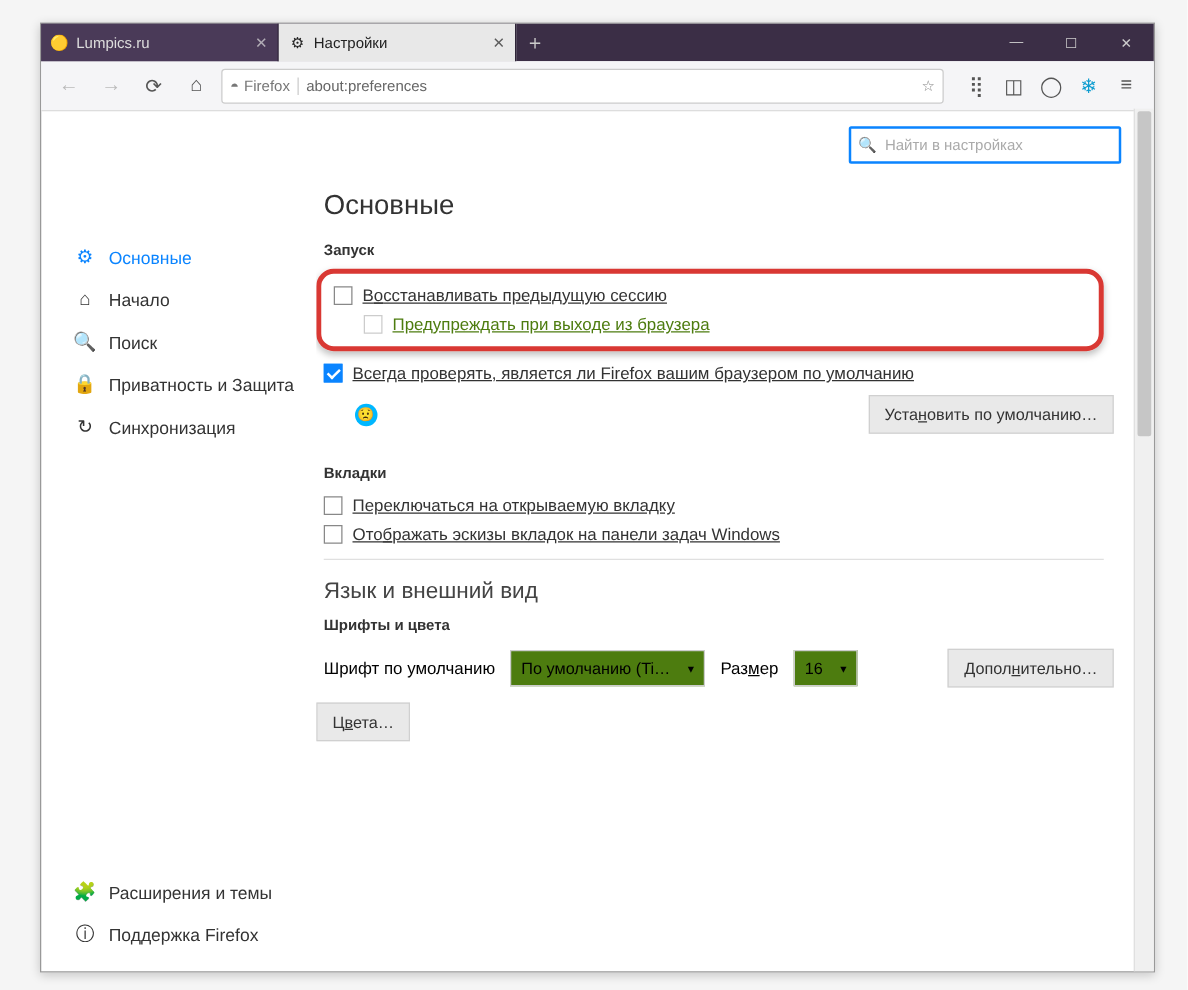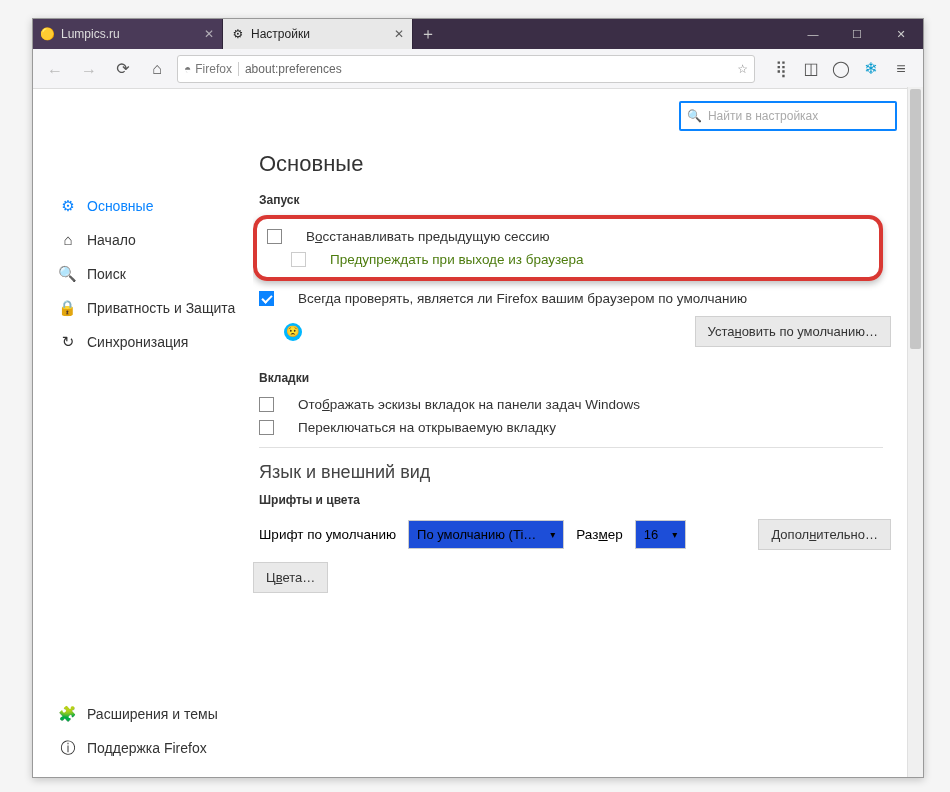--- a/index.html
+++ b/index.html
@@ -28,33 +28,33 @@
 .sitem .sicon{width:18px;height:18px;display:flex;align-items:center;justify-content:center;font-size:15px;flex-shrink:0;}
 .sitem.active .sicon{color:#0a84ff;}
 .sfoot{position:absolute;bottom:12px;left:0;right:0;}
 .main{flex:1;padding:12px 26px 0 0;overflow:hidden;position:relative;}
 .searchwrap{display:flex;justify-content:flex-end;margin-bottom:20px;}
 .searchbox{width:218px;height:30px;border:2px solid #0a84ff;border-radius:2px;display:flex;align-items:center;padding:0 6px;gap:6px;font-size:12px;color:#aaa;}
 .h1{font-size:22px;font-weight:400;color:#333;margin:6px 0 16px 0;padding-left:6px;}
 .h2{font-size:12px;font-weight:600;color:#333;margin:6px 0 8px 6px;}
 .h3{font-size:18px;font-weight:400;color:#444;margin:10px 0 10px 6px;}
 .highlight{border:4px solid #d93833;border-radius:14px;padding:6px 4px 6px 4px;margin:0 14px 6px 0;box-shadow:0 3px 6px rgba(0,0,0,.25);}
-.row{display:flex;align-items:flex-end;gap:24px;padding:4px 6px;font-size:13.5px;color:#333;}
+.row{display:flex;align-items:flex-end;gap:8px;padding:4px 6px;font-size:13.5px;color:#333;text-decoration:underline;}
 .row.indent{padding-left:30px;}
 .row.disabled{color:#4d7c0f;}
 .cb{width:15px;height:15px;border:1px solid #888;background:#fff;flex-shrink:0;display:flex;align-items:center;justify-content:center;}
 .cb.chk{border-color:#0a84ff;background:#0a84ff;}
 .cb.chk::after{content:"";width:4px;height:8px;border:solid #fff;border-width:0 2px 2px 0;transform:rotate(45deg);margin-top:-2px;}
 .cb.dis{border-color:#ccc;}
 .defrow{display:flex;align-items:center;gap:10px;padding:6px 6px;margin-bottom:18px;}
 .sadface{width:18px;height:18px;background:#00b7ff;border-radius:50%;display:flex;align-items:center;justify-content:center;font-size:11px;}
 .btn{background:#e9e9e9;border:1px solid #d0d0d0;padding:7px 12px;font-size:13px;color:#333;}
 .divider{border-top:1px solid #e0e0e0;margin:8px 14px 14px 6px;}
 .fontrow{display:flex;align-items:center;gap:12px;padding:4px 6px;font-size:13.5px;}
-.sel{background:#1d4ed8;border:1px solid #ccc;padding:6px 8px;font-size:13px;display:flex;align-items:center;gap:8px;}
+.sel{background:#4d7c0f;border:1px solid #ccc;padding:6px 8px;font-size:13px;display:flex;align-items:center;gap:8px;}
 .caret::after{content:"▾";font-size:10px;margin-left:6px;}
 .scrollbar{position:absolute;right:0;top:68px;bottom:0;width:16px;background:#f0f0f0;border-left:1px solid #e0e0e0;}
 .thumb{position:absolute;left:2px;right:2px;top:2px;height:260px;background:#c6c6c6;border-radius:2px;}
 u.hot{text-decoration:underline;}
 .colorsrow{display:flex;justify-content:flex-start;padding:8px 14px 0 0;}
 </style>
 </head>
 <body>
 
 <div class="win">
@@ -162,25 +162,25 @@
       <div class="defrow">
         <span style="width:15px"></span>
         <span class="sadface">😟</span>
         <span style="flex:1"></span>
         <button class="btn">Уста<u class="hot">н</u>овить по умолчанию…</button>
       </div>
 
       <div class="h2">Вкладки</div>
       <div class="row">
         <span class="cb"></span>
-        <span>Ото<u class="hot">б</u>ражать эскизы вкладок на панели задач Windows</span>
+        <span>Переключаться на открываемую вкладку</span>
       </div>
       <div class="row">
         <span class="cb"></span>
-        <span>Переключаться на открываемую вкладку</span>
+        <span>Ото<u class="hot">б</u>ражать эскизы вкладок на панели задач Windows</span>
       </div>
 
       <div class="divider"></div>
       <div class="h3">Язык и внешний вид</div>
       <div class="h2">Шрифты и цвета</div>
 
       <div class="fontrow">
         <span>Шрифт по умолчанию</span>
         <span class="sel caret">
             <span>По умолчанию (Ti…</span>

